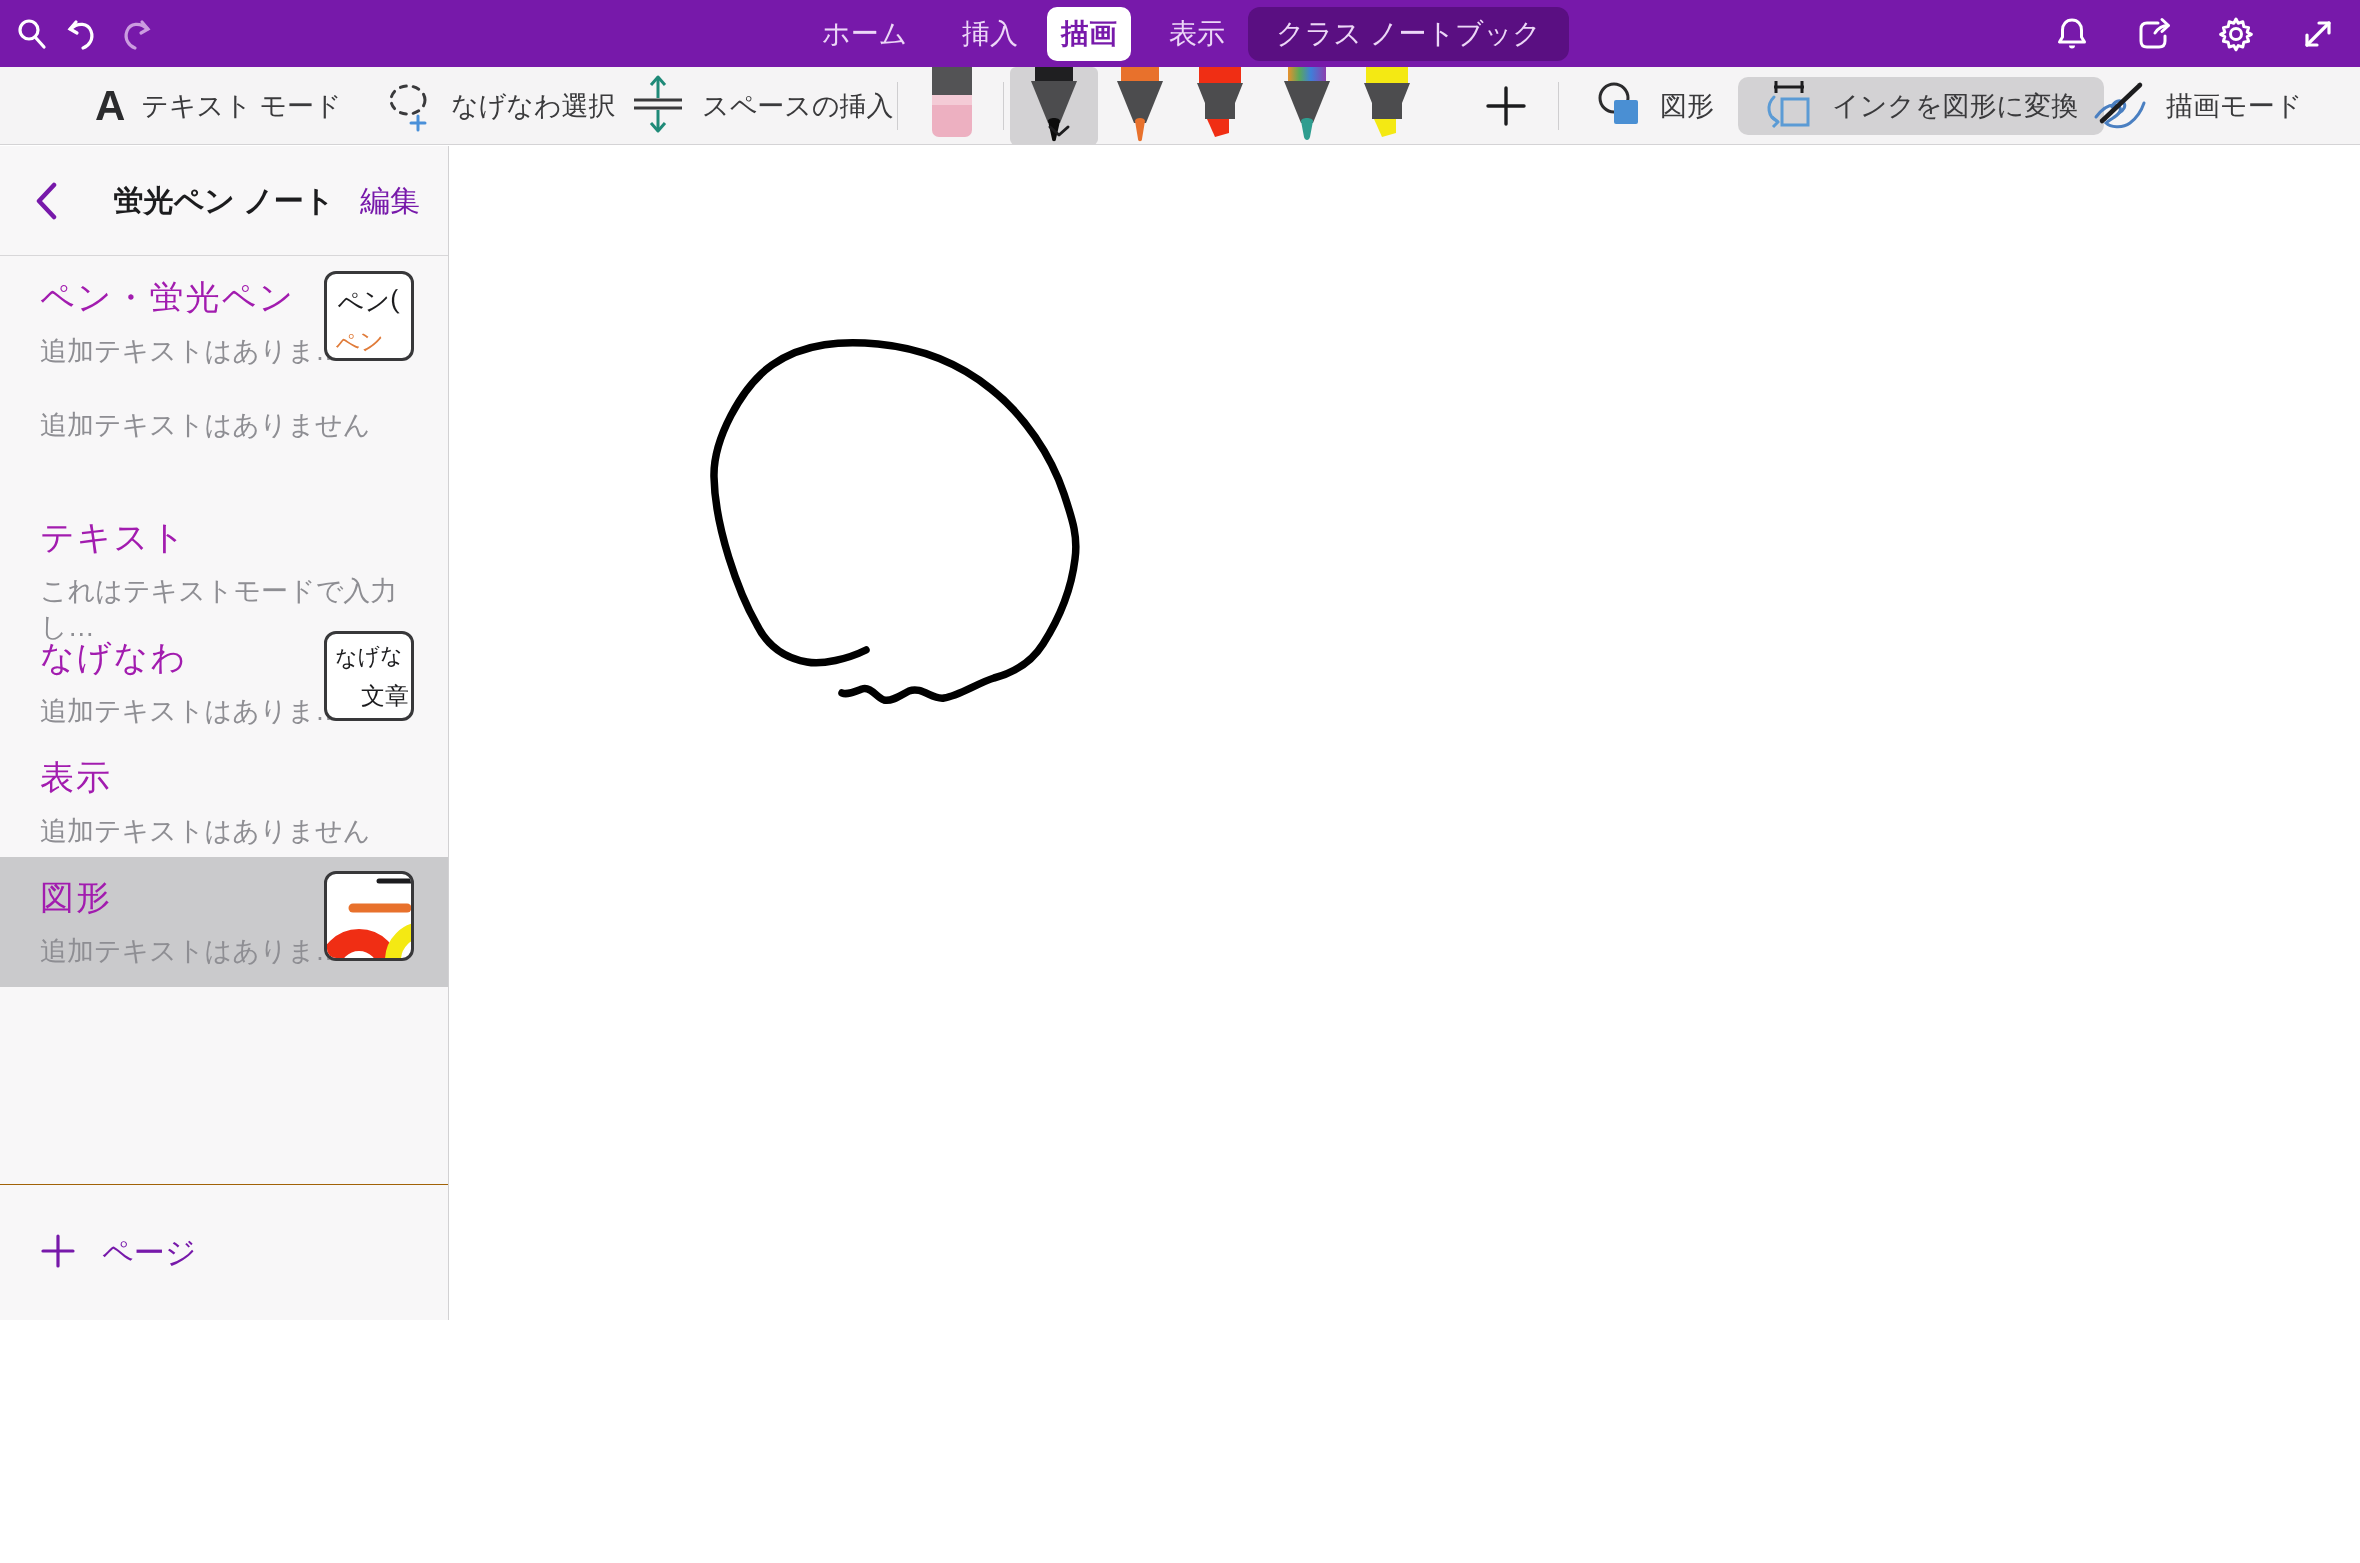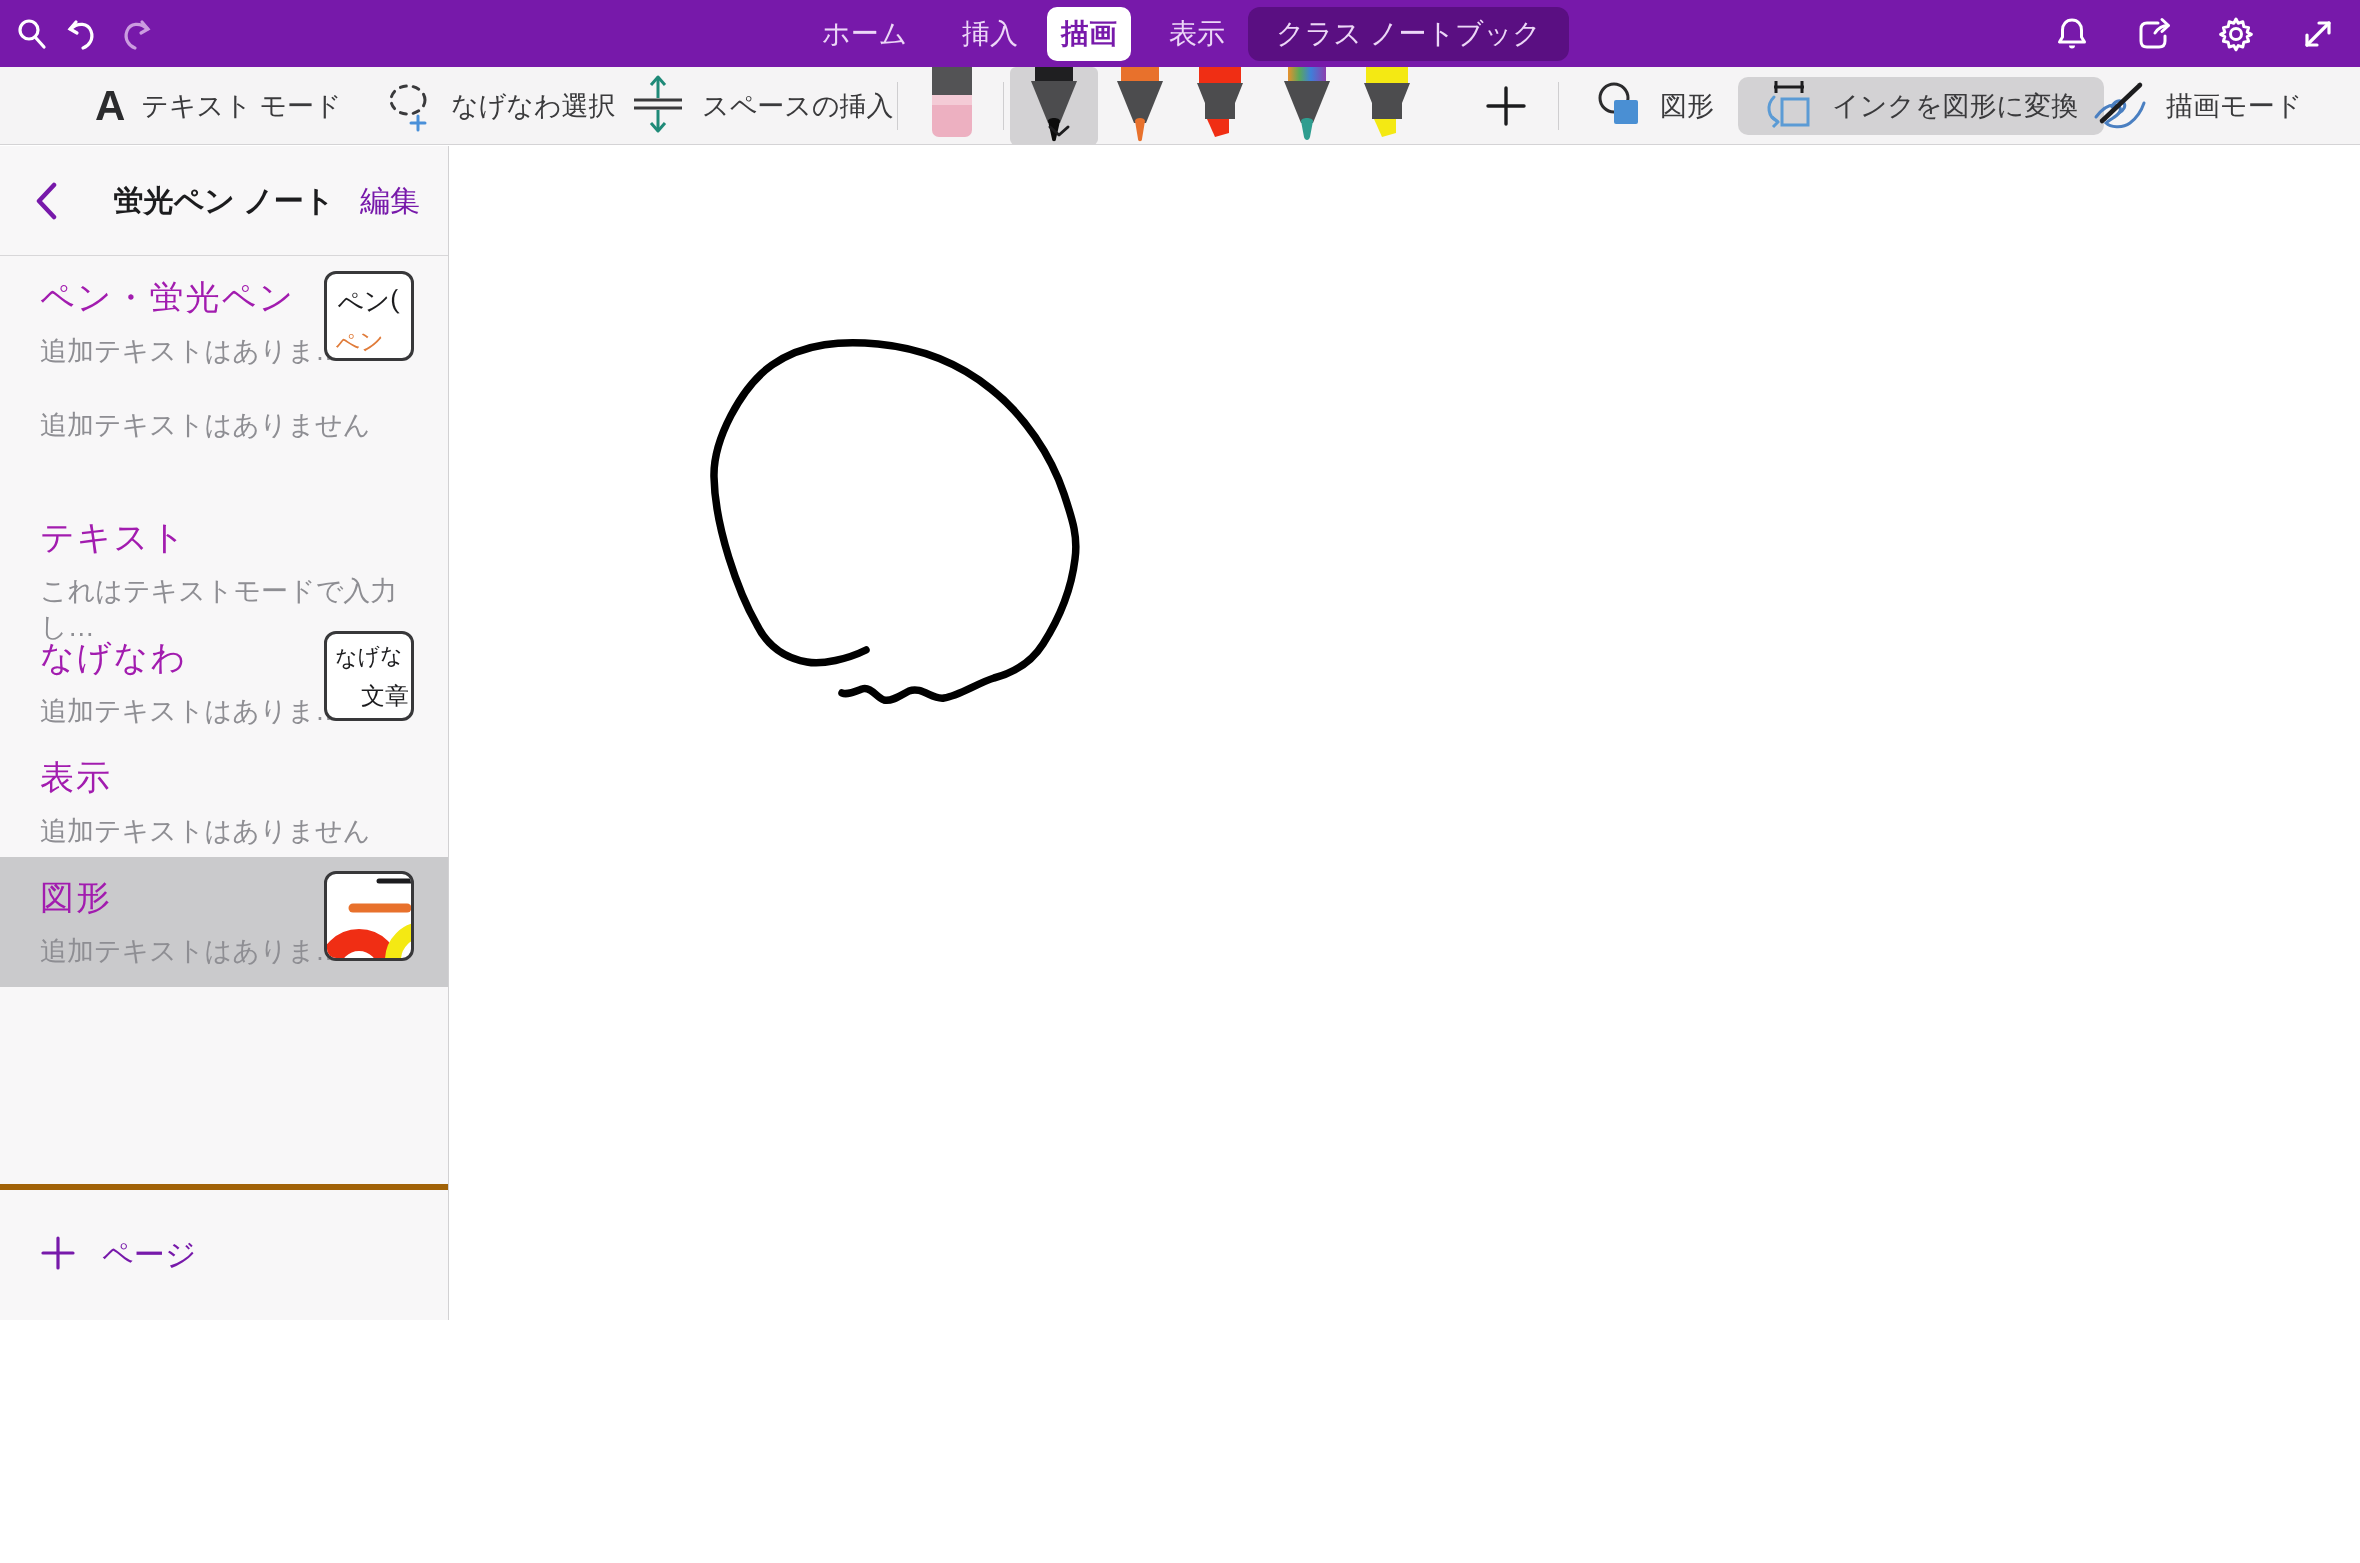--- a/index.html
+++ b/index.html
@@ -41,21 +41,21 @@
   .sb-item .title { font-size:34px; color:#a21caf; letter-spacing:2px; }
   .sb-item .subtitle { font-size:27px; color:#8e8e93; margin-top:12px; }
   .thumb { position:absolute; right:34px; top:14px; width:90px; height:90px; background:#fff; border:3px solid #38383a; border-radius:12px; overflow:hidden; }
   .thumb .tl1, .thumb .tl2 { position:absolute; white-space:nowrap; color:#1c1c1e; }
   .thumb-pen .tl1 { left:10px; top:10px; font-size:26px; transform:rotate(-4deg); }
   .thumb-pen .tl2 { left:8px; top:52px; font-size:24px; color:#e07b39; transform:rotate(-6deg); }
   .thumb-lasso .tl1 { left:8px; top:8px; font-size:22px; transform:rotate(-3deg); }
   .thumb-lasso .tl2 { left:34px; top:46px; font-size:24px; }
   .thumb svg.shapes-thumb { display:none; }
   .thumb-shapes svg.shapes-thumb { display:block; }
-  .sb-footer { position:absolute; left:0; right:0; bottom:0; height:136px; border-top:6px solid #a16207; display:flex; align-items:center; gap:26px; padding-left:40px; cursor:pointer; }
+  .sb-footer { position:absolute; left:0; right:0; bottom:0; height:136px; border-top:1px solid #a16207; display:flex; align-items:center; gap:26px; padding-left:40px; cursor:pointer; }
   .sb-footer .add-label { font-size:31px; color:#7719aa; }
 
   
   .canvas { position:absolute; left:450px; top:146px; right:0; bottom:0; background:#ffffff; }
   .home-indicator { position:absolute; left:872px; top:1540px; width:630px; height:11px; border-radius:6px; background:#0b0b0b; cursor:grab; }
 </style>
 </head>
 <body>
 
 <div class="app">

